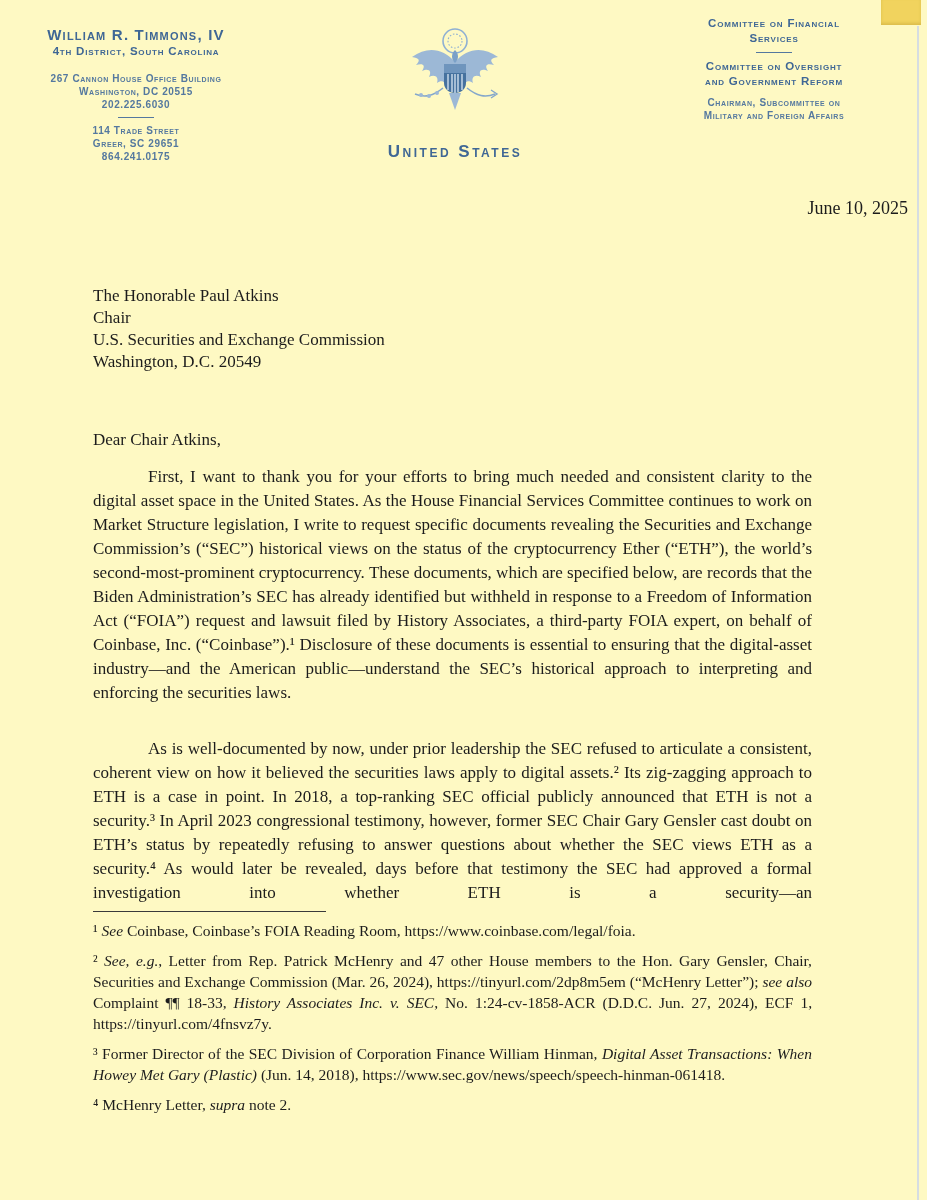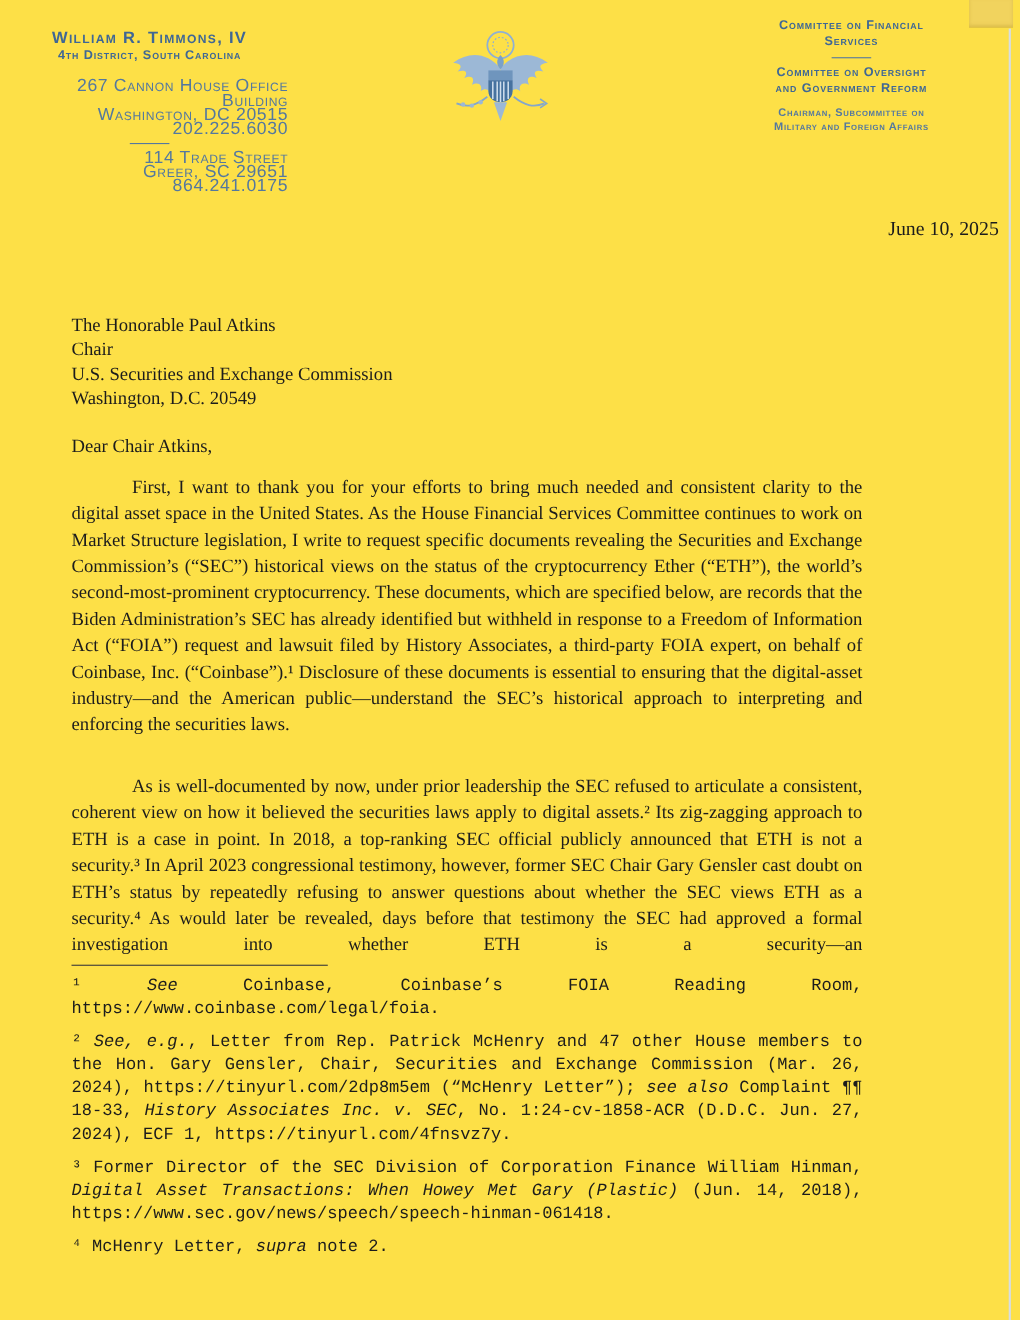--- a/index.html
+++ b/index.html
@@ -1,20 +1,20 @@
 <!DOCTYPE html>
 <html><head>
 <meta charset="utf-8">
 <style>
   html, body { margin: 0; padding: 0; background: #e9e9e9; }
   .page {
     position: relative;
     width: 927px;
     height: 1200px;
-    background: #fde047;
+    background: #fef9c3;
     overflow: hidden;
     font-family: "Liberation Serif", serif;
     color: #1c1c1c;
   }
   
   .yellow-tab {
     position: absolute;
     top: 0; right: 6px;
     width: 40px; height: 25px;
     background: #f1d35e;
@@ -33,57 +33,57 @@
     font-family: "Liberation Sans", sans-serif;
     font-variant: small-caps;
     color: #3f6795;
   }
   .lh-left  { left: 10px;  top: 26px; width: 252px; }
   .lh-right { right: 40px; top: 16px; width: 226px; }
   .lh-center{ left: 285px; top: 26px; width: 340px; }
 
   .lh-name     { font-size: 15px;  font-weight: 700; letter-spacing: 1.2px; }
   .lh-district { font-size: 11.5px; font-weight: 700; letter-spacing: .8px; margin-top: 2px; }
-  .lh-addr     { font-size: 16px; font-weight: 400; letter-spacing: .6px;
-                 line-height: 13px; margin-top: 15px; color: #54789f; text-align: right; }
+  .lh-addr     { font-size: 10px; font-weight: 700; letter-spacing: .6px;
+                 line-height: 13px; margin-top: 15px; color: #54789f; }
   .lh-rule     { width: 36px; border: 0; border-top: 1.5px solid #54789f; margin: 6px auto; }
 
   .lh-committee { font-size: 11.5px; font-weight: 700; letter-spacing: .8px; line-height: 15px; }
   .lh-chair     { font-size: 10px;  font-weight: 700; letter-spacing: .6px;
                   line-height: 13px; margin-top: 7px; color: #54789f; }
 
   .seal-wrap { height: 114px; }
   .org-name  { font-size: 17px; font-weight: 700; letter-spacing: 2.5px;
                line-height: 19.5px; margin-top: 2px; }
 
   
   .date-line {
     position: absolute;
     top: 198px; left: 0; width: 908px;
     text-align: right;
     font-size: 18px;
   }
   .content {
     position: relative;
-    padding: 285px 0 0 65px;
+    padding: 285px 0 0 93px;
     width: 719px;
     font-size: 17px;
   }
   .recipient div { line-height: 22px; }
-  .salutation { margin: 22px 0 0 0; line-height: 22px; }
+  .salutation { margin: 56px 0 0 0; line-height: 22px; }
   .para {
     margin: 14px 0 0 0;
     line-height: 24px;
     text-align: justify;
     text-indent: 55px;
   }
   .para.cont { text-align-last: justify; margin-top: 32px; }
 
   
-  .footnotes { margin-top: 6px; font-family: Liberation Mono, monospace; }
+  .footnotes { margin-top: 6px; }
   .fn-rule { width: 233px; border: 0; border-top: 1.8px solid #3a3a3a; margin: 0 0 8px 0; }
   .footnote {
     margin: 0 0 9px 0;
     font-size: 15.5px;
     line-height: 21px;
     text-align: justify;
   }
   .footnote em { font-style: italic; }
 </style>
 </head>
@@ -139,20 +139,21 @@
 
         <path d="M40 62 C30 70 22 72 12 68" stroke="#84a7cb" stroke-width="1.6" fill="none"></path>
         <circle cx="18" cy="69" r="2" fill="#9cb8d6"></circle>
         <circle cx="26" cy="70" r="2" fill="#9cb8d6"></circle>
         <circle cx="34" cy="67" r="2" fill="#9cb8d6"></circle>
 
         <path d="M64 62 C74 70 82 72 92 68" stroke="#84a7cb" stroke-width="1.6" fill="none"></path>
         <path d="M88 64 L94 68 L88 72" fill="none" stroke="#84a7cb" stroke-width="1.4"></path>
       </svg>
     </div>
+    <div class="org-name">United States</div>
   </div>
 
   <div class="lh-right">
     <div class="lh-committee">
       <div>Committee on Financial</div>
       <div>Services</div>
     </div>
     <hr class="lh-rule">
     <div class="lh-committee">
       <div>Committee on Oversight</div>

